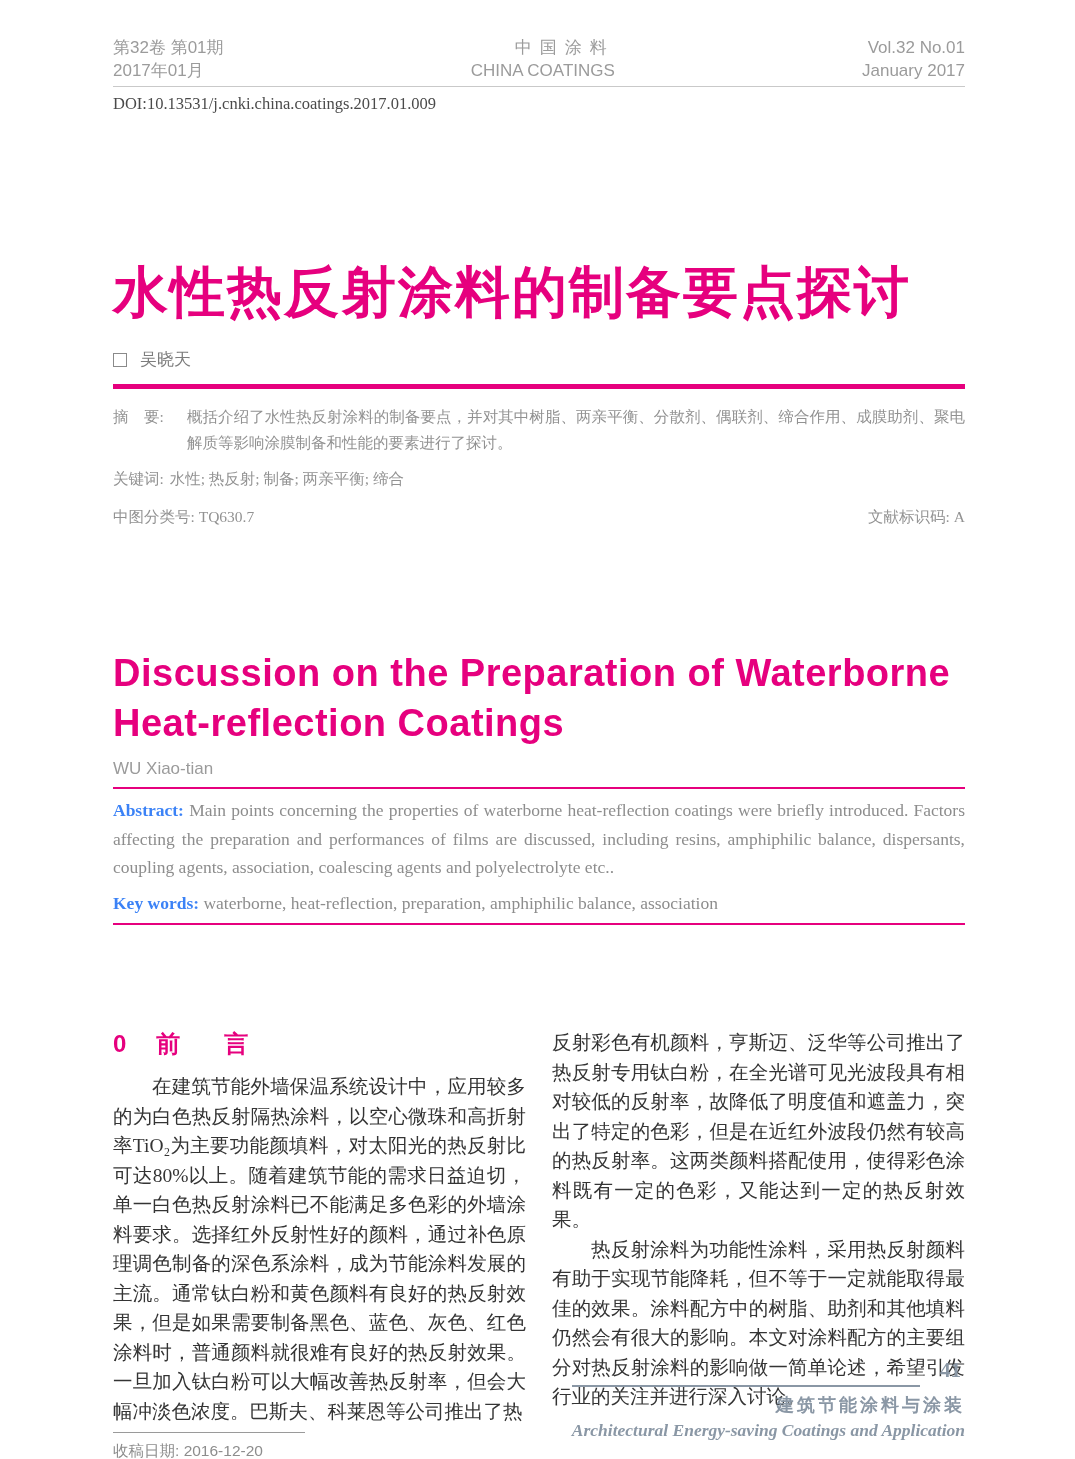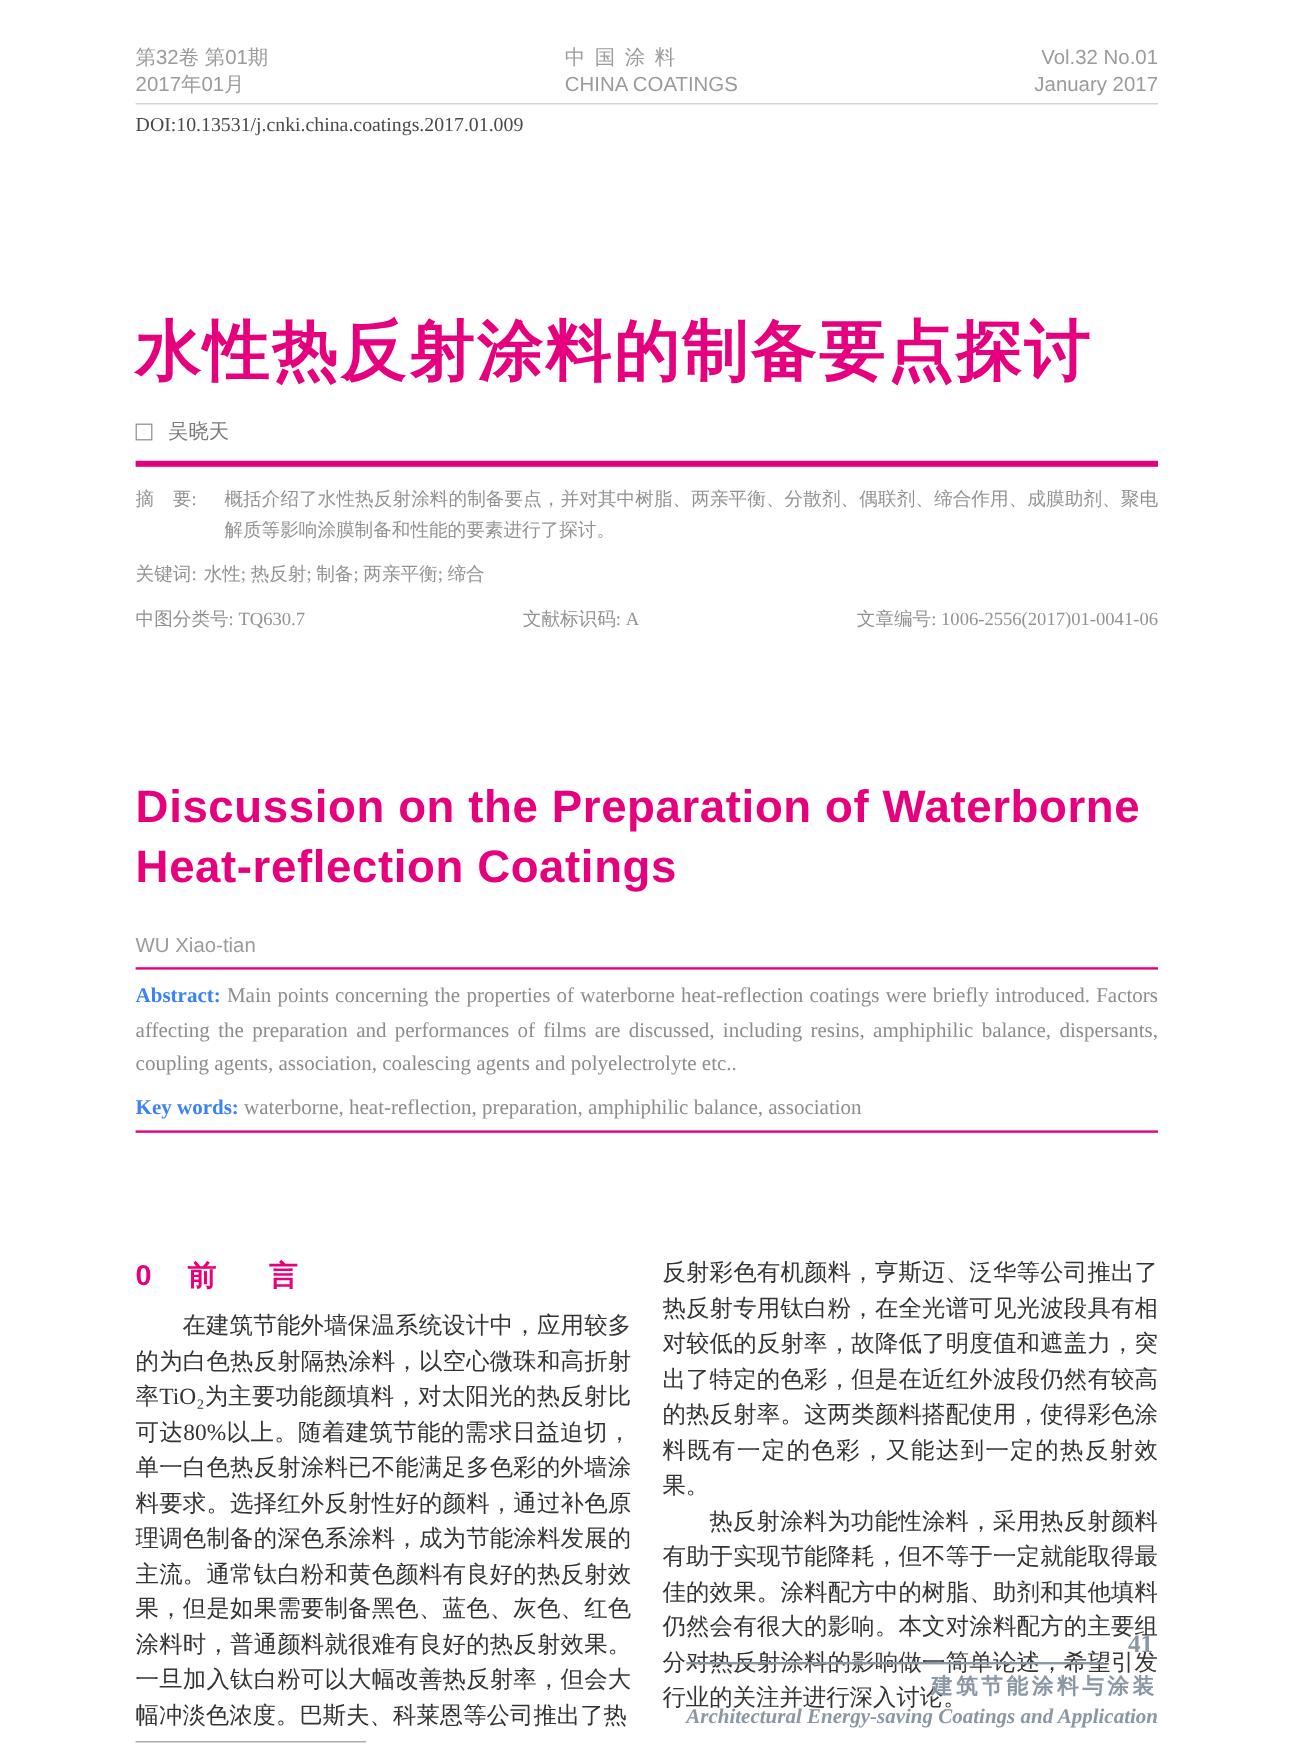--- a/index.html
+++ b/index.html
@@ -14,21 +14,21 @@
   .page {
     position: absolute; inset: 0;
     padding: 36px 110px 0 113px;
   }
 
   
   .journal-header {
     display: flex; justify-content: space-between; align-items: flex-start;
     color: #9b9b9b; font-size: 17px; line-height: 23px;
   }
-  .hdr-center { text-align: left; }
+  .hdr-center { text-align: right; }
   .hdr-center .cn { letter-spacing: 8px; }
   .hdr-right { text-align: right; }
   .hdr-rule { height: 1px; background: #c9c9c9; margin-top: 4px; }
   .doi {
     font-family: "Liberation Serif", "DejaVu Serif", serif;
     font-size: 16.5px; color: #4a4a4a; margin-top: 7px;
   }
 
   
   .title-cn {
@@ -54,21 +54,21 @@
   .kw-row { margin-top: 10px; }
   .kw-row .lbl { margin-right: 2px; }
   .clc-row { margin-top: 12px; display: flex; justify-content: space-between; }
 
   
   .en-title {
     margin-top: 118px;
     font-size: 38px; line-height: 50px; font-weight: 700;
     color: #e6007e; letter-spacing: 0.5px;
   }
-  .en-author { margin-top: 30px; font-size: 17px; color: #9b9b9b; }
+  .en-author { margin-top: 11px; font-size: 17px; color: #9b9b9b; }
   .rule-thin { height: 2px; background: #e6007e; margin-top: 8px; }
   .en-abs, .en-kw {
     font-family: "Liberation Serif", "DejaVu Serif", serif;
     font-size: 17.5px; line-height: 28.5px; color: #8d8d8d;
     text-align: justify; margin-top: 7px;
   }
   .en-abs b, .en-kw b { color: #3b82f6; }
   .en-block .rule-bottom { margin-top: 6px; }
 
   
@@ -144,24 +144,20 @@
       <span>水性; 热反射; 制备; 两亲平衡; 缔合</span>
     </div>
     <div class="clc-row">
       <span>
         <span>中图分类号:</span>
         <span>TQ630.7</span>
       </span>
       <span>
         <span>文献标识码:</span>
         <span>A</span>
-      </span>
-      <span>
-        <span>文章编号:</span>
-        <span>1006-2556(2017)01-0041-06</span>
       </span>
     </div>
   </div>
 
   <div class="en-block">
     <h2 class="en-title">
       <span>Discussion on the Preparation of Waterborne</span><br>
       <span>Heat-reflection Coatings</span>
     </h2>
     <div class="en-author">WU Xiao-tian</div>

